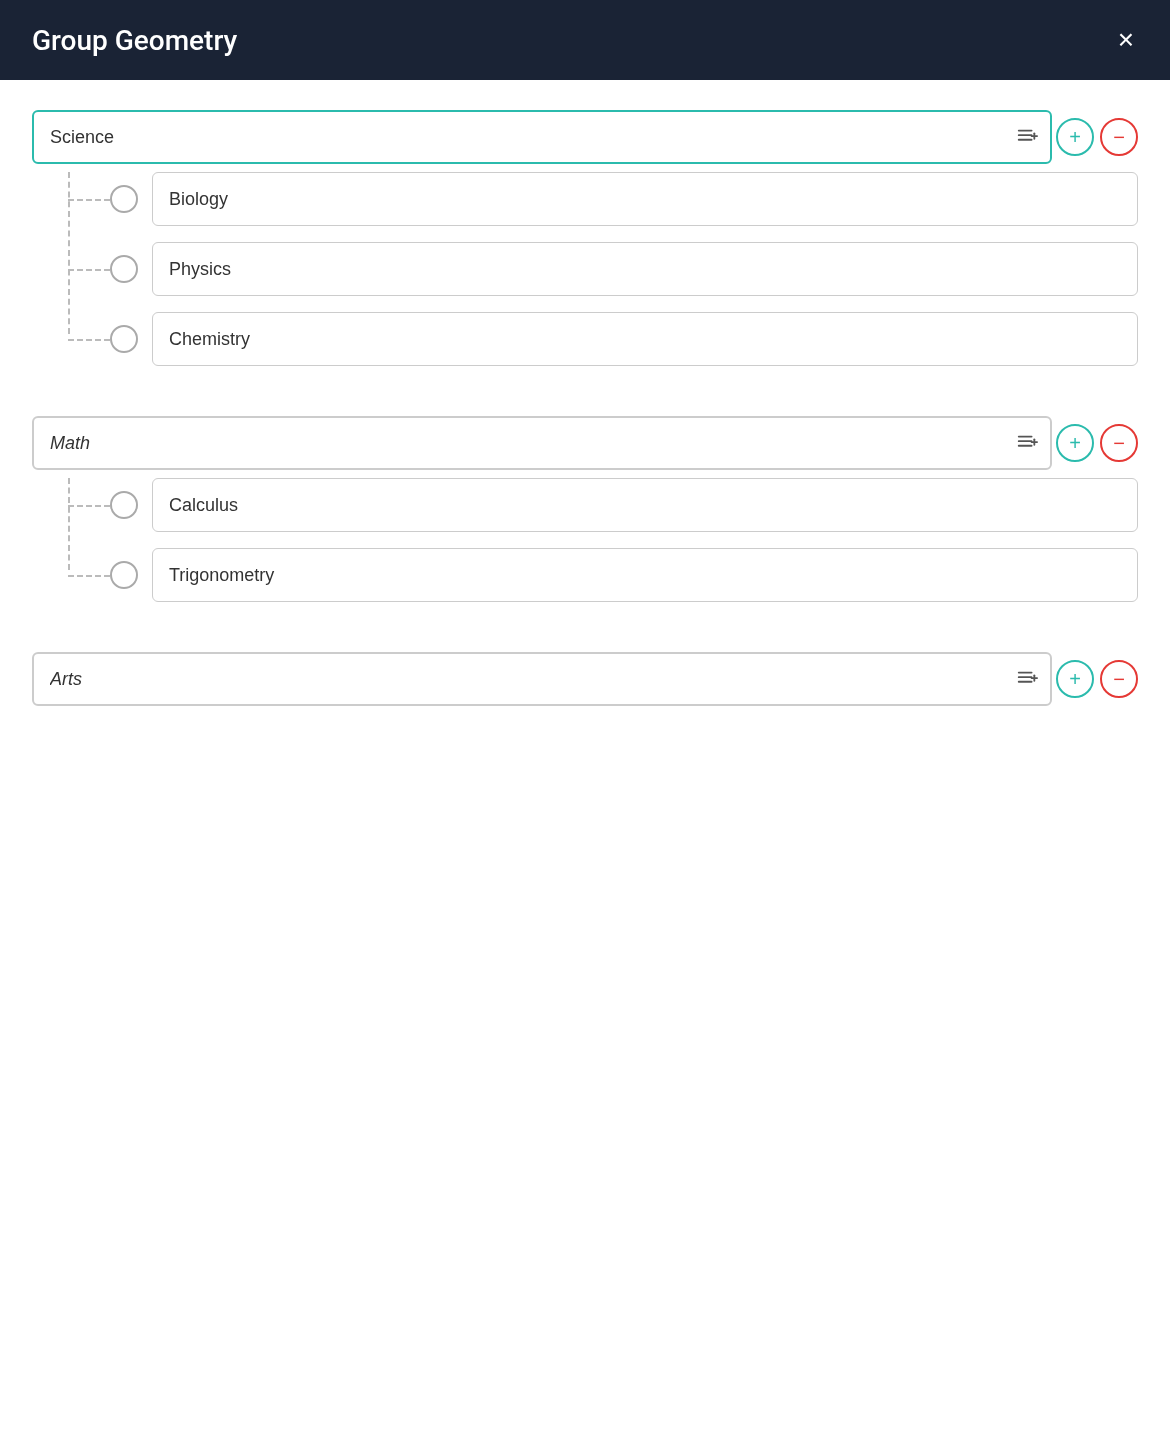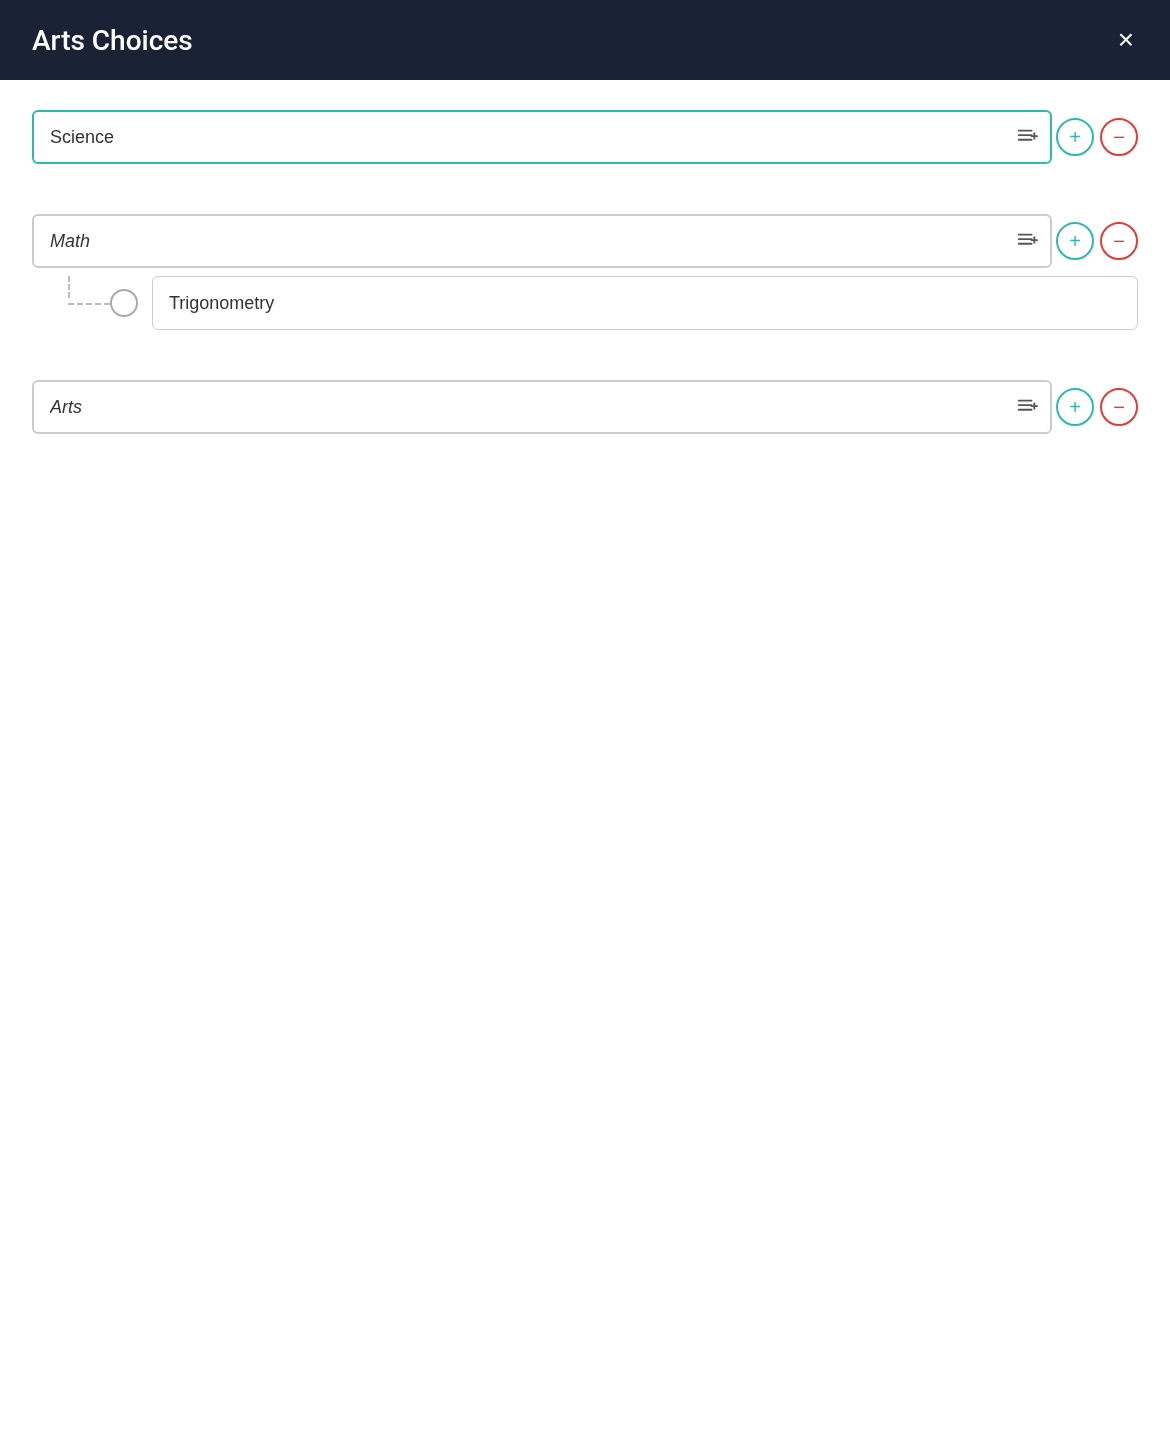--- a/index.html
+++ b/index.html
@@ -185,40 +185,54 @@
       background: #fff;
       margin-left: 14px;
     }
 
   </style>
 </head>
 <body>
 
 <div>
   <header class="header">
-    <span class="header-title">Arts Choices</span>
+    <span class="header-title">Group Geometry</span>
     <button class="close-btn">×</button>
   </header>
 
   <div class="content">
 
   <div class="group-section">
         <div class="group-header-row">
           <div class="group-input-container"><input type="text" class="group-input" value="Science" style=""><span class="list-add-icon">
               <svg viewBox="0 0 24 24" width="22" height="22" fill="none" stroke="#555" stroke-width="2" stroke-linecap="round">
       <line x1="3" y1="5" x2="17" y2="5"></line>
       <line x1="3" y1="10" x2="17" y2="10"></line>
       <line x1="3" y1="15" x2="17" y2="15"></line>
       <line x1="20" y1="8" x2="20" y2="14"></line>
       <line x1="17" y1="11" x2="23" y2="11"></line>
     </svg>
             </span></div>
           <div class="group-actions">
             <button class="action-btn add">+</button>
             <button class="action-btn remove">−</button>
+          </div>
+        </div>
+        <div class="choices-list">
+          <div class="choice-item">
+            <input type="radio" class="choice-radio" name="group-0" style="">
+            <input type="text" class="choice-input" value="Biology" style="">
+          </div>
+          <div class="choice-item">
+            <input type="radio" class="choice-radio" name="group-0" style="">
+            <input type="text" class="choice-input" value="Physics" style="">
+          </div>
+          <div class="choice-item">
+            <input type="radio" class="choice-radio" name="group-0" style="">
+            <input type="text" class="choice-input" value="Chemistry" style="">
           </div>
         </div>
       </div>
       <div class="group-section">
         <div class="group-header-row">
           <div class="group-input-container"><input type="text" class="group-input plain" value="Math" style=""><span class="list-add-icon">
               <svg viewBox="0 0 24 24" width="22" height="22" fill="none" stroke="#555" stroke-width="2" stroke-linecap="round">
       <line x1="3" y1="5" x2="17" y2="5"></line>
       <line x1="3" y1="10" x2="17" y2="10"></line>
       <line x1="3" y1="15" x2="17" y2="15"></line>
@@ -227,20 +241,24 @@
     </svg>
             </span></div>
           <div class="group-actions">
             <button class="action-btn add">+</button>
             <button class="action-btn remove">−</button>
           </div>
         </div>
         <div class="choices-list">
           <div class="choice-item">
             <input type="radio" class="choice-radio" name="group-1" style="">
+            <input type="text" class="choice-input" value="Calculus" style="">
+          </div>
+          <div class="choice-item">
+            <input type="radio" class="choice-radio" name="group-1" style="">
             <input type="text" class="choice-input" value="Trigonometry" style="">
           </div>
         </div>
       </div>
       <div class="group-section">
         <div class="group-header-row">
           <div class="group-input-container"><input type="text" class="group-input plain" value="Arts" style=""><span class="list-add-icon">
               <svg viewBox="0 0 24 24" width="22" height="22" fill="none" stroke="#555" stroke-width="2" stroke-linecap="round">
       <line x1="3" y1="5" x2="17" y2="5"></line>
       <line x1="3" y1="10" x2="17" y2="10"></line>

